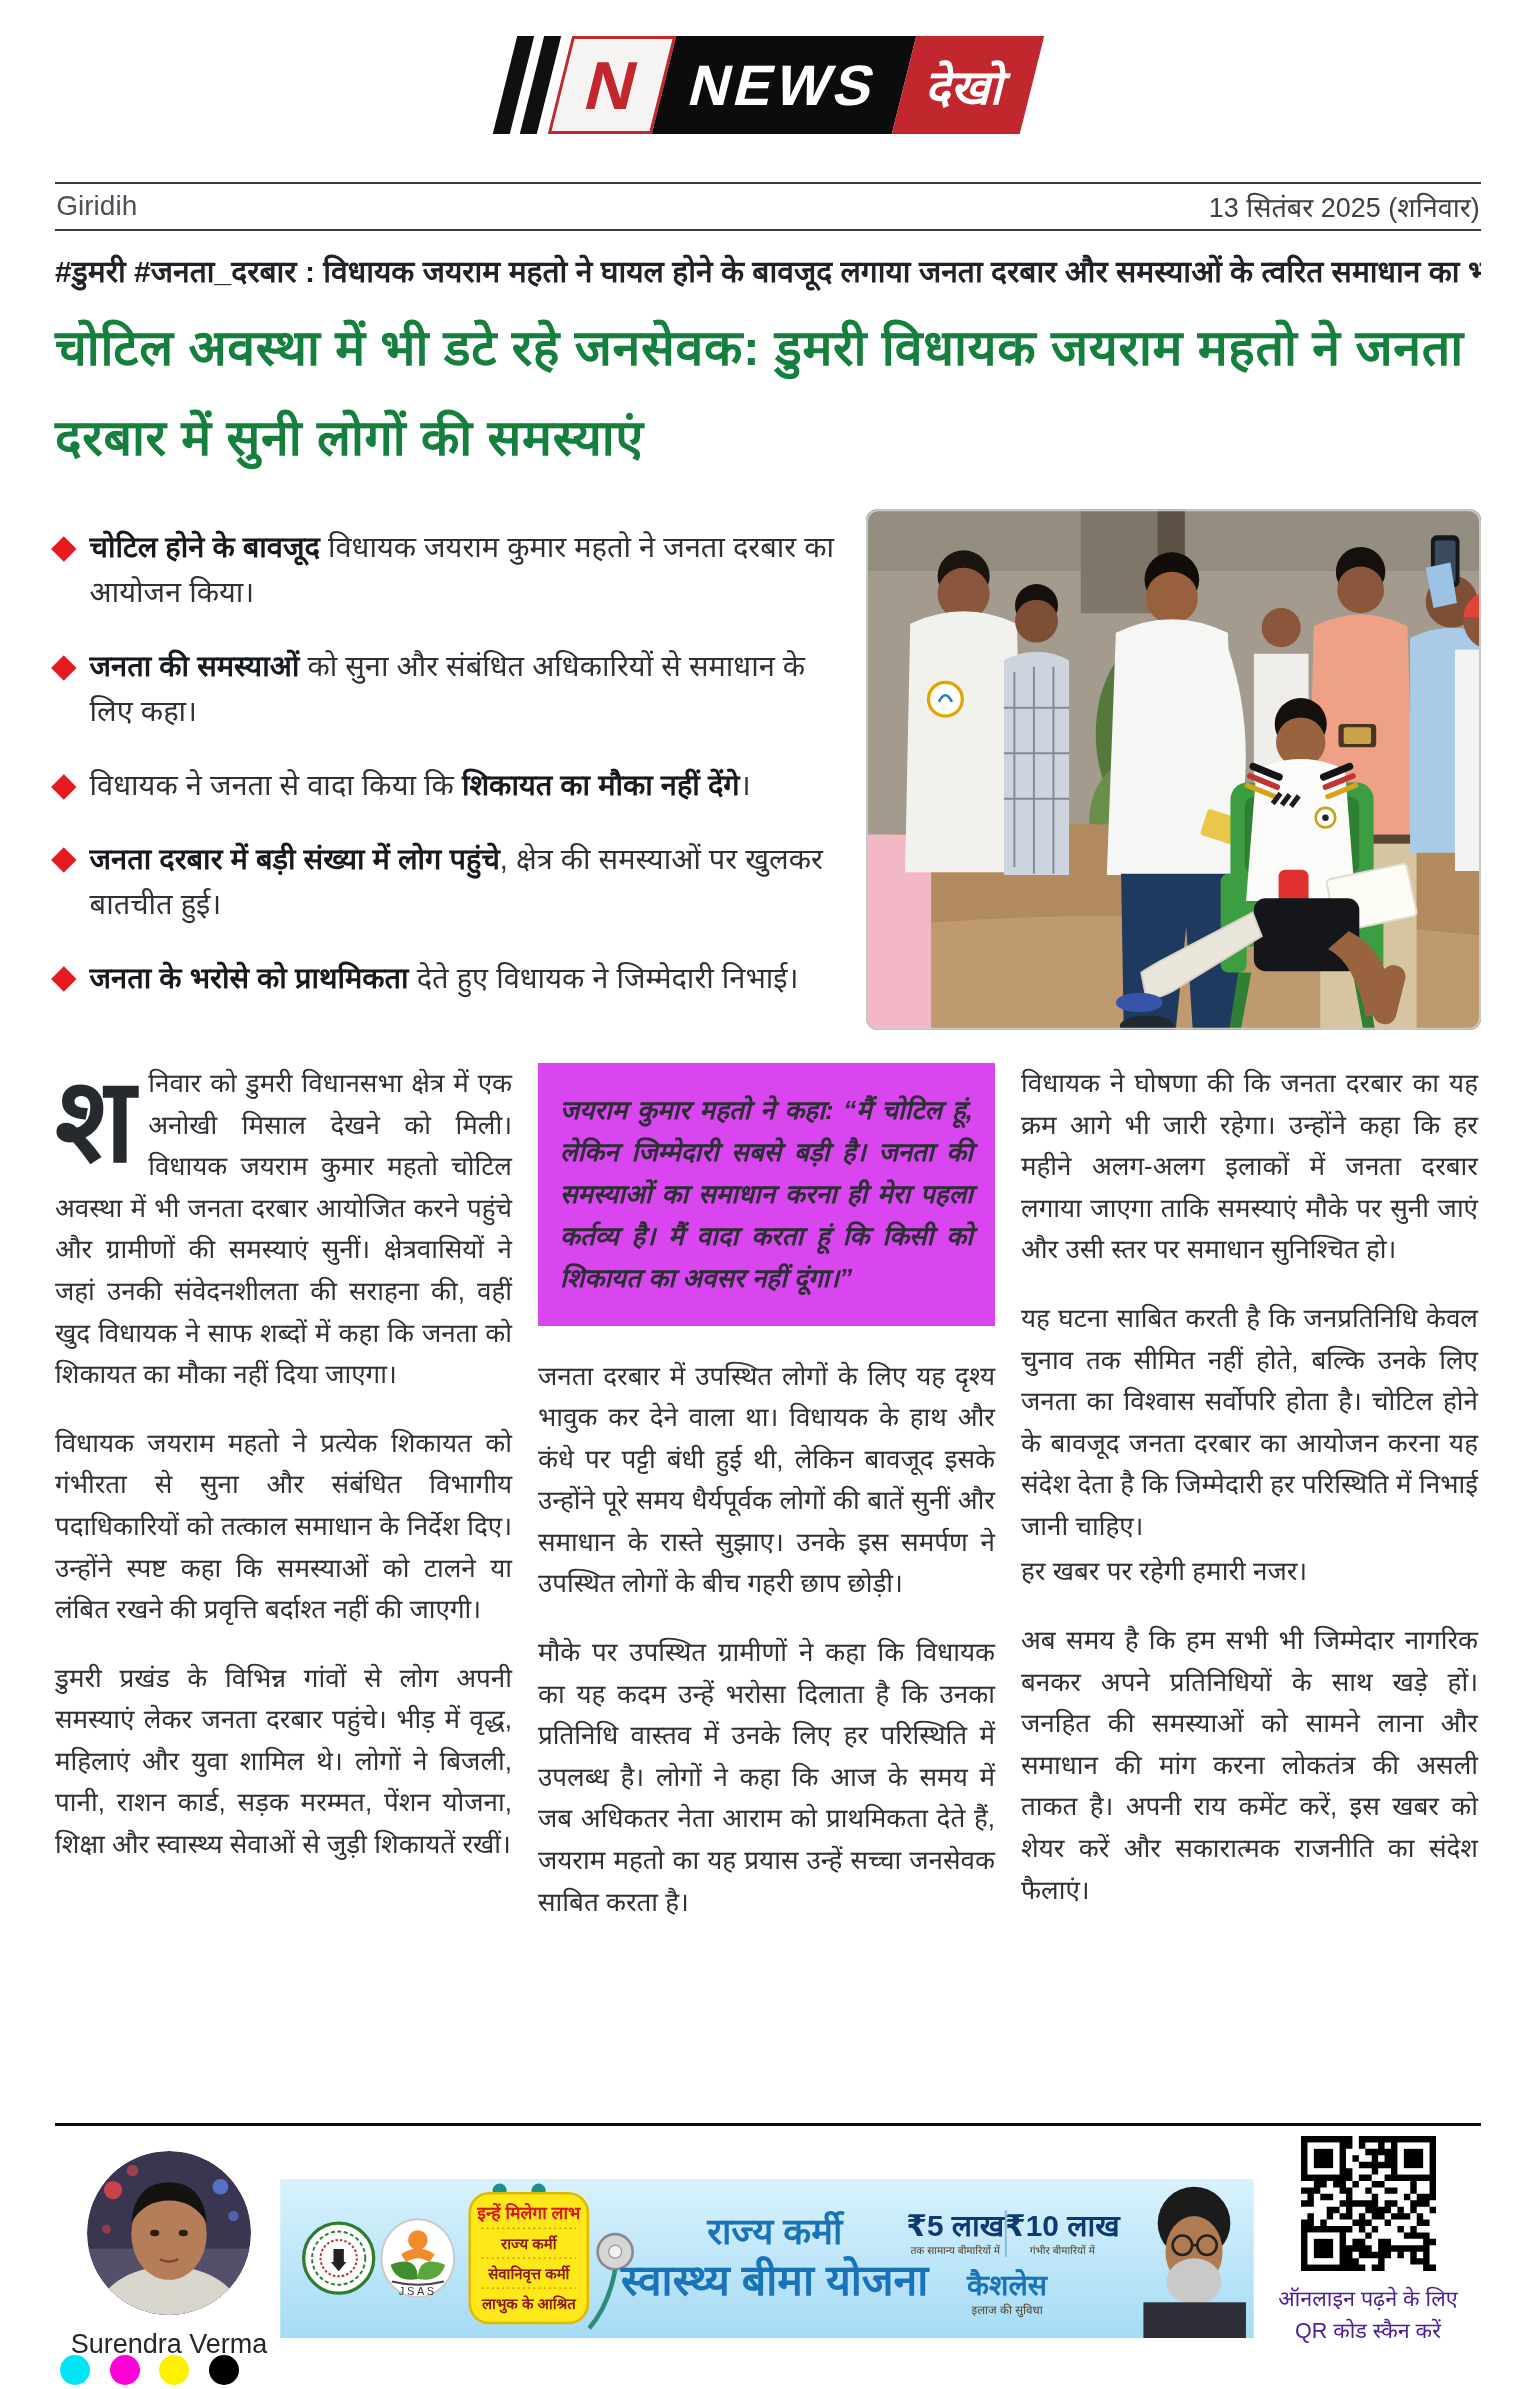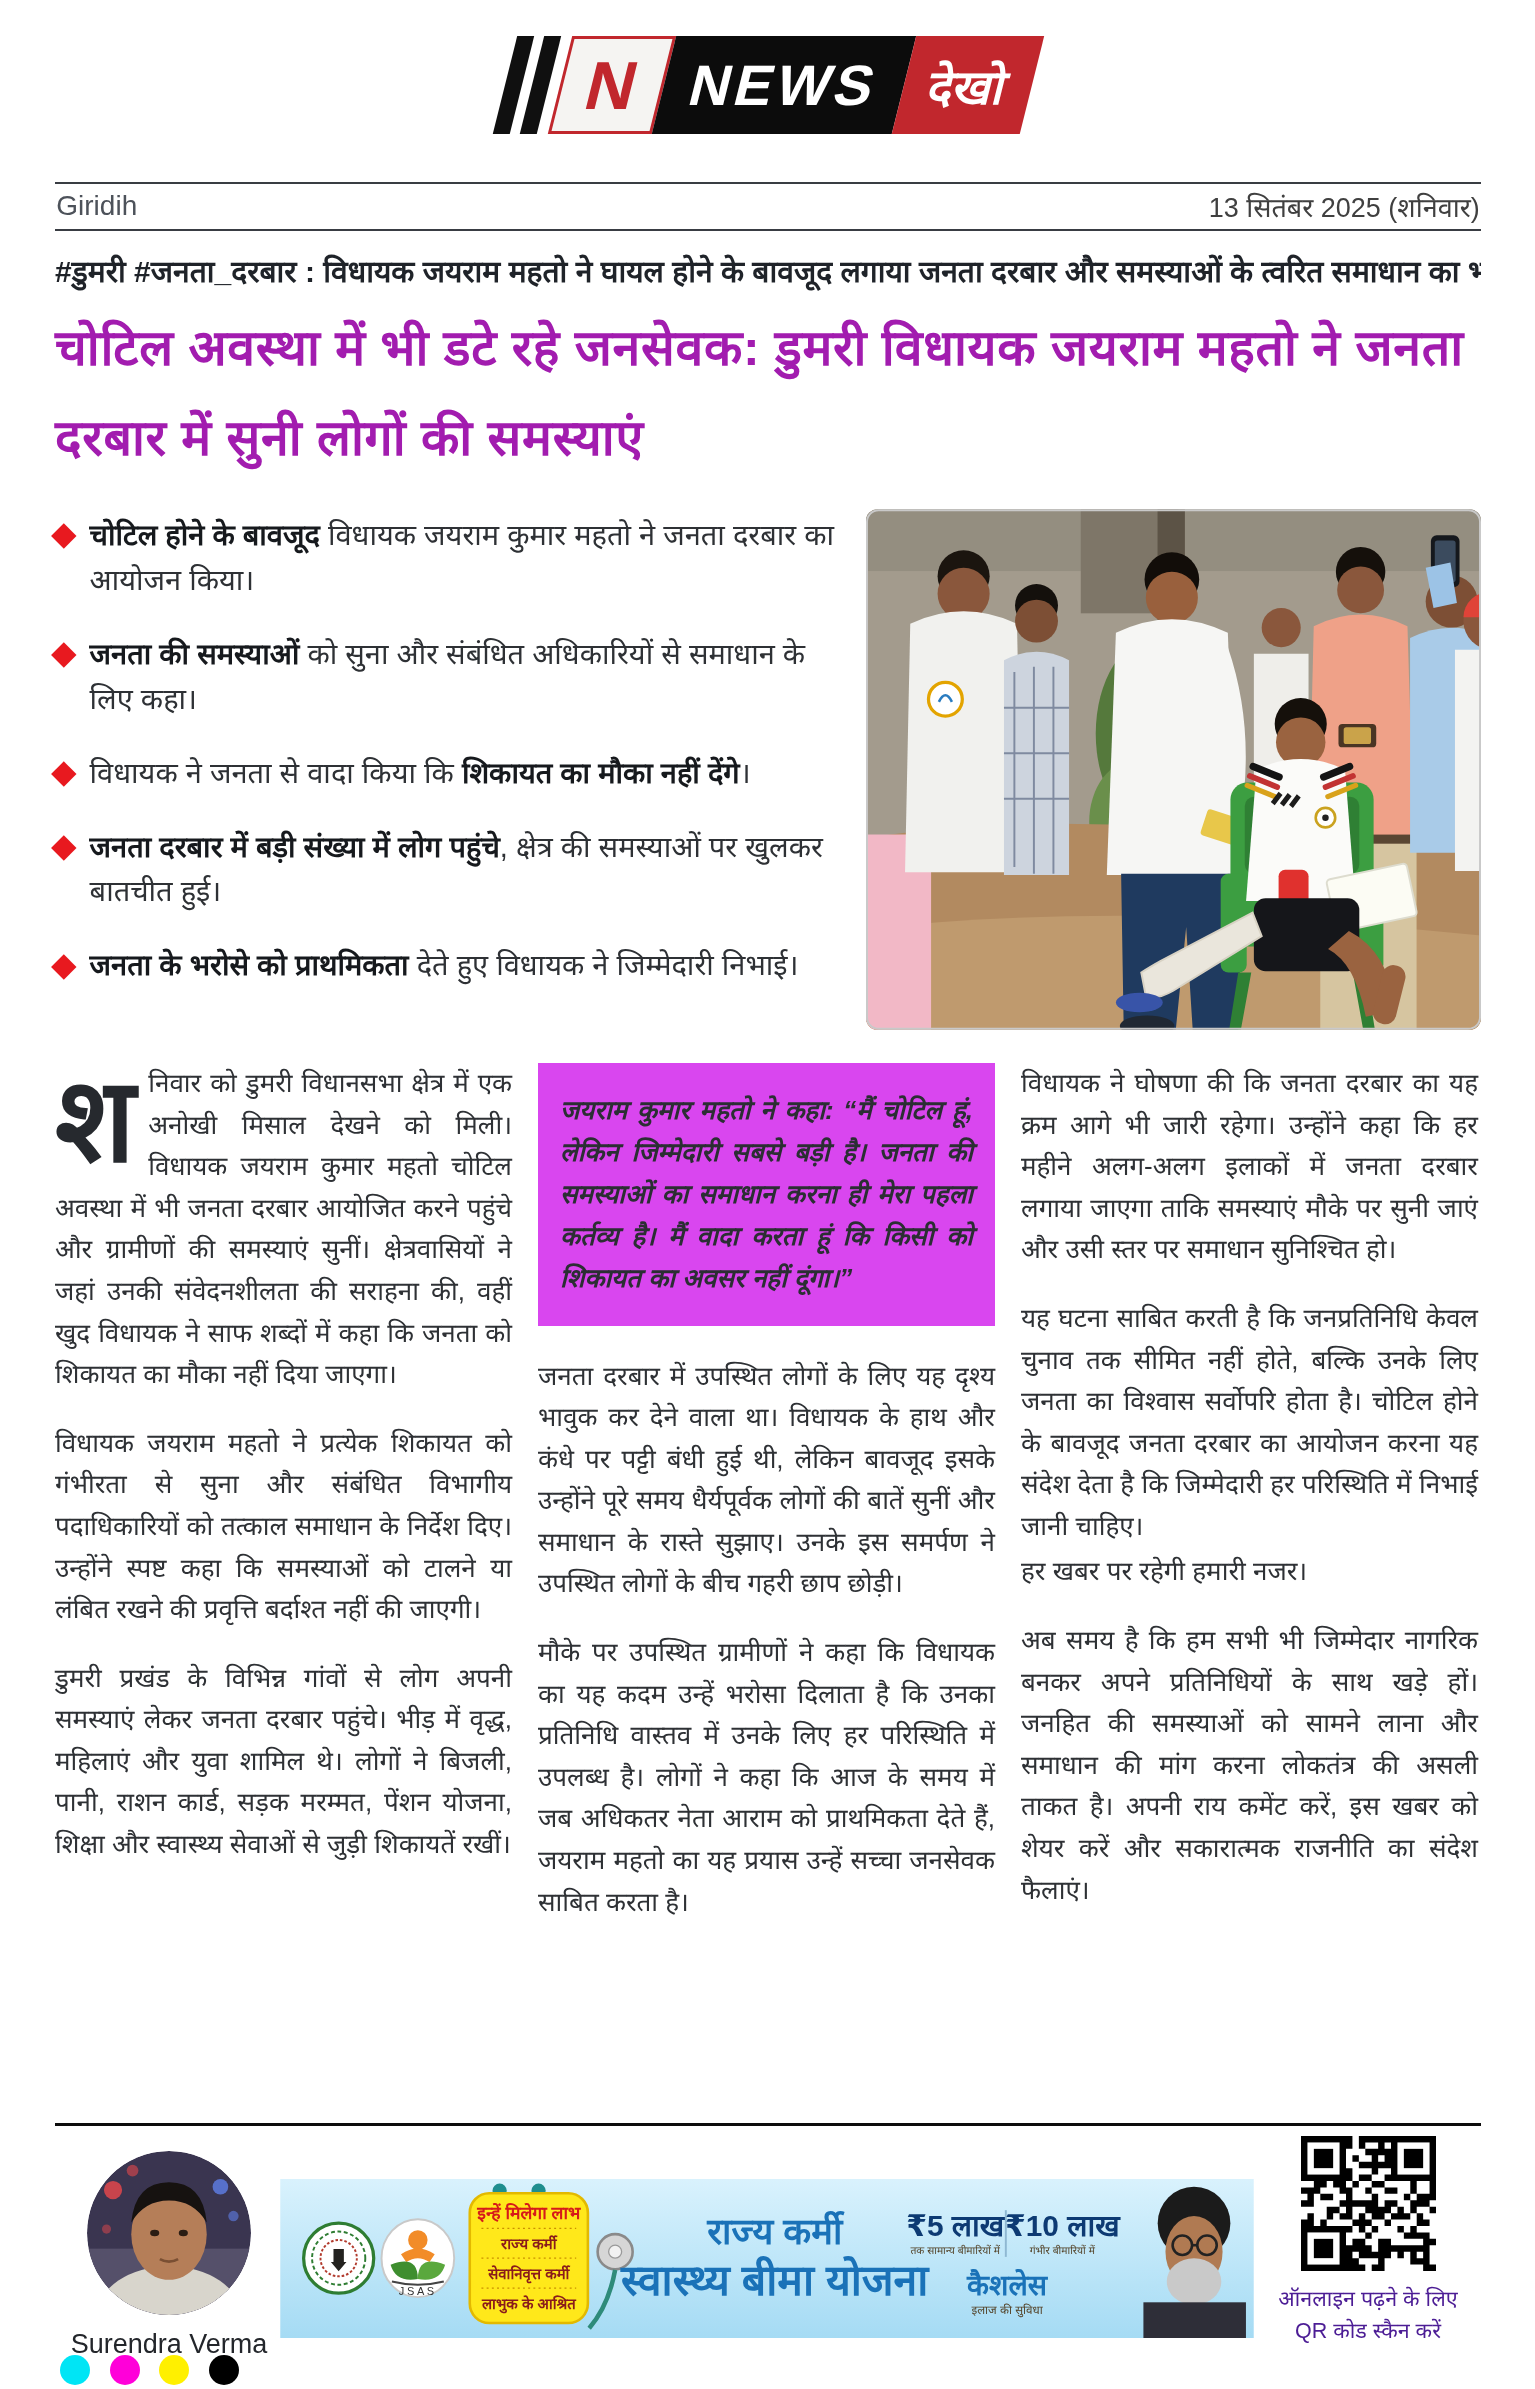--- a/index.html
+++ b/index.html
@@ -17,24 +17,24 @@
 
   
   .topbar{margin-top:48px;border-top:2px solid #393d43;border-bottom:2px solid #393d43;display:flex;justify-content:space-between;align-items:center;padding:3.9px 1.3px;}
   .loc{font-size:28px;color:#4d525a;}
   .date{font-size:27px;color:#404040;}
 
   
   .tagline{margin-top:19.5px;font-size:30px;font-weight:700;color:#1f2329;white-space:nowrap;overflow:hidden;}
 
   
-  .headline{margin:11.7px 0 0 0;font-size:50px;line-height:1.8;font-weight:800;color:#a21caf;letter-spacing:0.7px;}
-
-  
-  .lead{display:flex;gap:31px;margin-top:26px;}
+  .headline{margin:11.7px 0 0 0;font-size:50px;line-height:1.8;font-weight:800;color:#15803d;letter-spacing:0.7px;}
+
+  
+  .lead{display:flex;gap:31px;margin-top:26px;align-items:flex-end;}
   .bullets{flex:1;min-width:0;padding-top:3.9px;}
   .bullet{display:flex;gap:17px;margin-bottom:29px;}
   .diamond{flex:0 0 auto;width:17.6px;height:17.6px;background:#e8191f;transform:rotate(45deg);margin-top:14.3px;}
   .btext{font-size:29px;line-height:1.55;color:#2e3135;}
   .btext b{color:#16191d;}
   .photo{flex:0 0 615px;}
   .photo-svg{width:615px;height:521px;display:block;}
 
   
   .cols{display:flex;gap:26px;margin-top:33px;}

